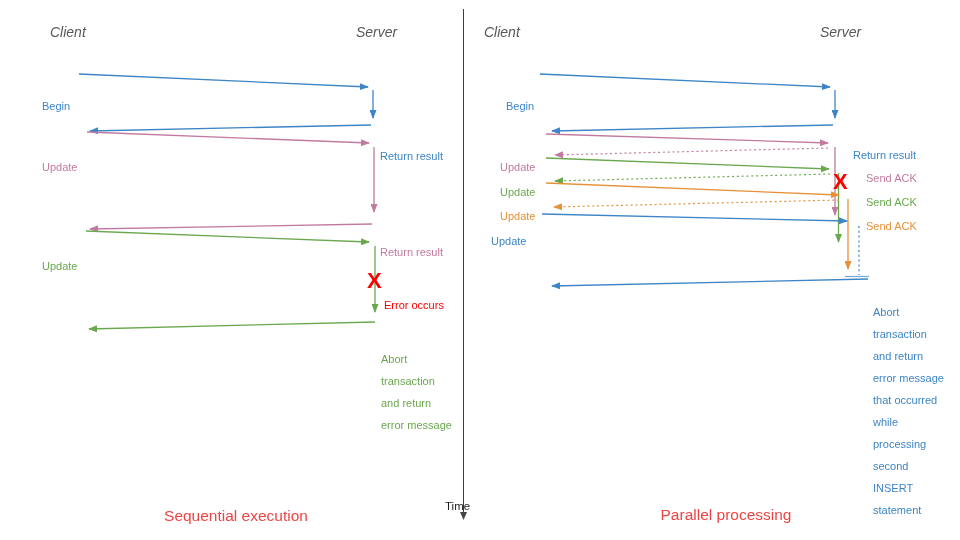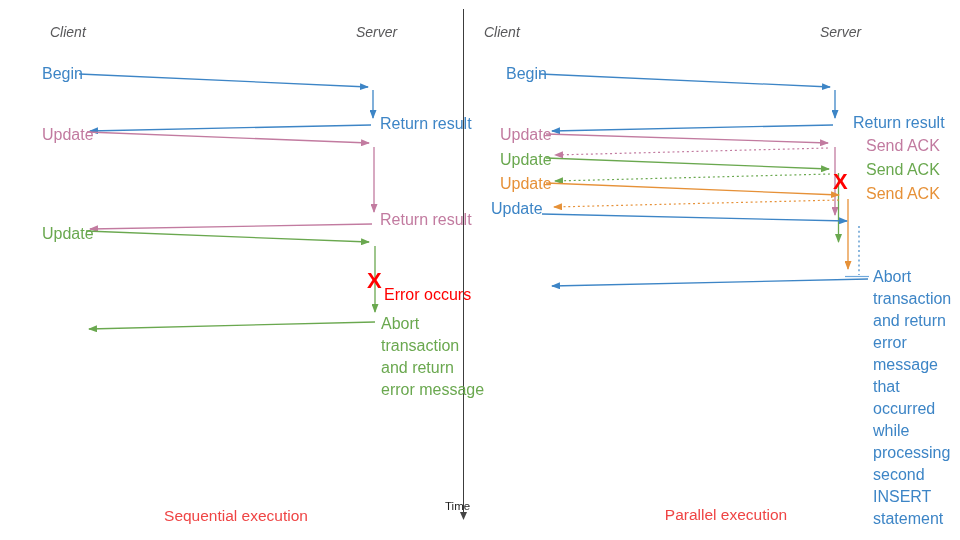--- a/index.html
+++ b/index.html
@@ -1,20 +1,20 @@
 <!DOCTYPE html>
 <html><head>
 <meta charset="utf-8">
 <style>
   html,body{margin:0;padding:0;background:#ffffff;}
   .stage{
     position:relative;width:960px;height:540px;background:#ffffff;overflow:hidden;
     font-family:"Liberation Sans", sans-serif;
   }
-  .lbl{position:absolute;font-size:16px;line-height:1.1;white-space:nowrap;}
+  .lbl{position:absolute;font-size:11px;line-height:1.1;white-space:nowrap;margin-top:35px;}
   .blue{color:#3d85c6;}
   .pink{color:#c27ba0;}
   .green{color:#6aa84f;}
   .orange{color:#e69138;}
   .red{color:#ff0000;}
   .actor{position:absolute;font-style:italic;font-size:14px;color:#58585a;white-space:nowrap;}
   .note{white-space:pre-line;line-height:22px;}
   .xmark{position:absolute;font-weight:bold;font-size:22px;line-height:1;color:#ff0000;}
   .title{position:absolute;font-size:15.5px;color:#ef4444;transform:translateX(-50%);white-space:nowrap;text-align:right;}
   .time-lbl{position:absolute;font-size:11.5px;color:#1f1f1f;white-space:nowrap;}
@@ -95,21 +95,21 @@
 
   <div class="actor" style="left:50px;top:24px;">Client</div>
   <div class="actor" style="left:356px;top:24px;">Server</div>
 
   <div class="lbl blue" style="left:42px;top:65px;">Begin</div>
   <div class="lbl blue" style="left:380px;top:115px;">Return result</div>
   <div class="lbl pink" style="left:42px;top:126px;">Update</div>
   <div class="lbl pink" style="left:380px;top:211px;">Return result</div>
   <div class="lbl green" style="left:42px;top:225px;">Update</div>
   <div class="xmark" style="left:367px;top:270px;">X</div>
-  <div class="lbl red" style="left:384px;top:286px;">Error occurs</div>
+  <div class="lbl red" style="left:384px;top:264px;">Error occurs</div>
   <div class="lbl green note" style="left:381px;top:313px;">Abort
 transaction
 and return
 error message</div>
   <div class="title" style="left:236px;top:507px;">Sequential execution</div>
 
   <div class="actor" style="left:484px;top:24px;">Client</div>
   <div class="actor" style="left:820px;top:24px;">Server</div>
 
   <div class="lbl blue" style="left:506px;top:65px;">Begin</div>
@@ -125,17 +125,17 @@
   <div class="lbl blue note" style="left:873px;top:266px;">Abort
 transaction
 and return
 error message
 that occurred
 while
 processing
 second
 INSERT
 statement</div>
-  <div class="title" style="left:726px;top:506px;">Parallel execution</div>
+  <div class="title" style="left:726px;top:506px;">Parallel processing</div>
 
   <div class="time-lbl" style="left:445px;top:500px;">Time</div>
 
 </div>
 
 </body></html>

